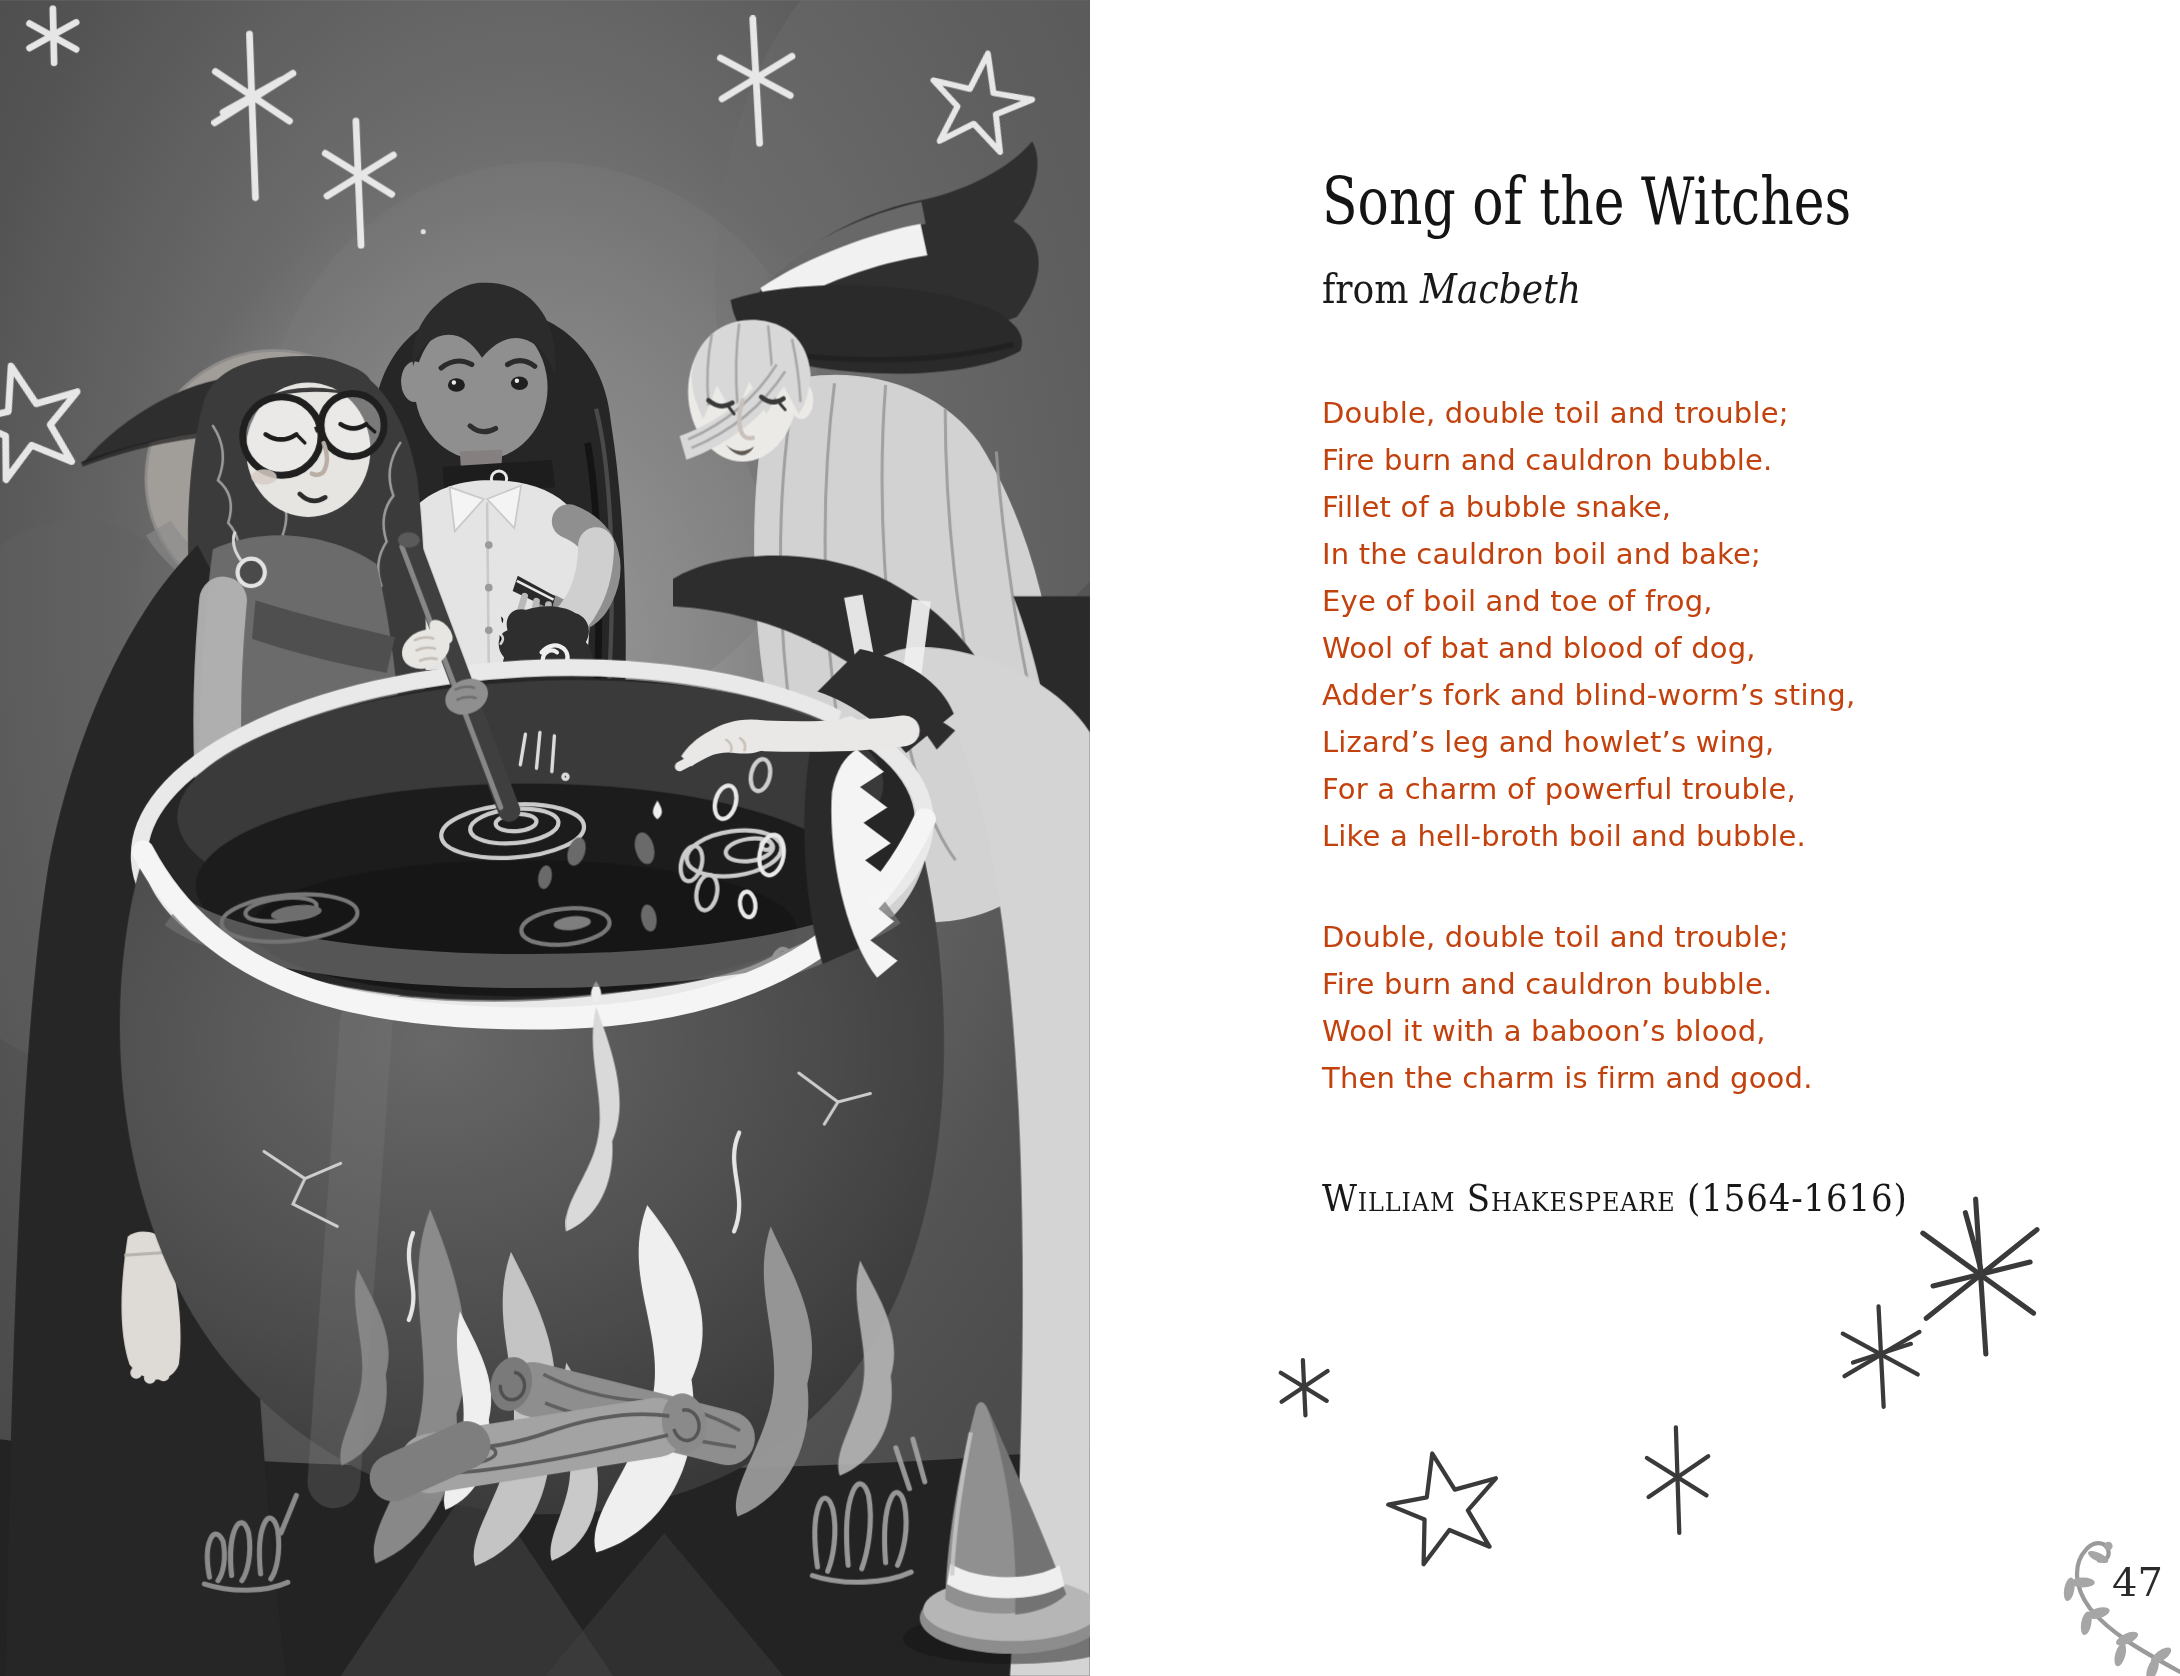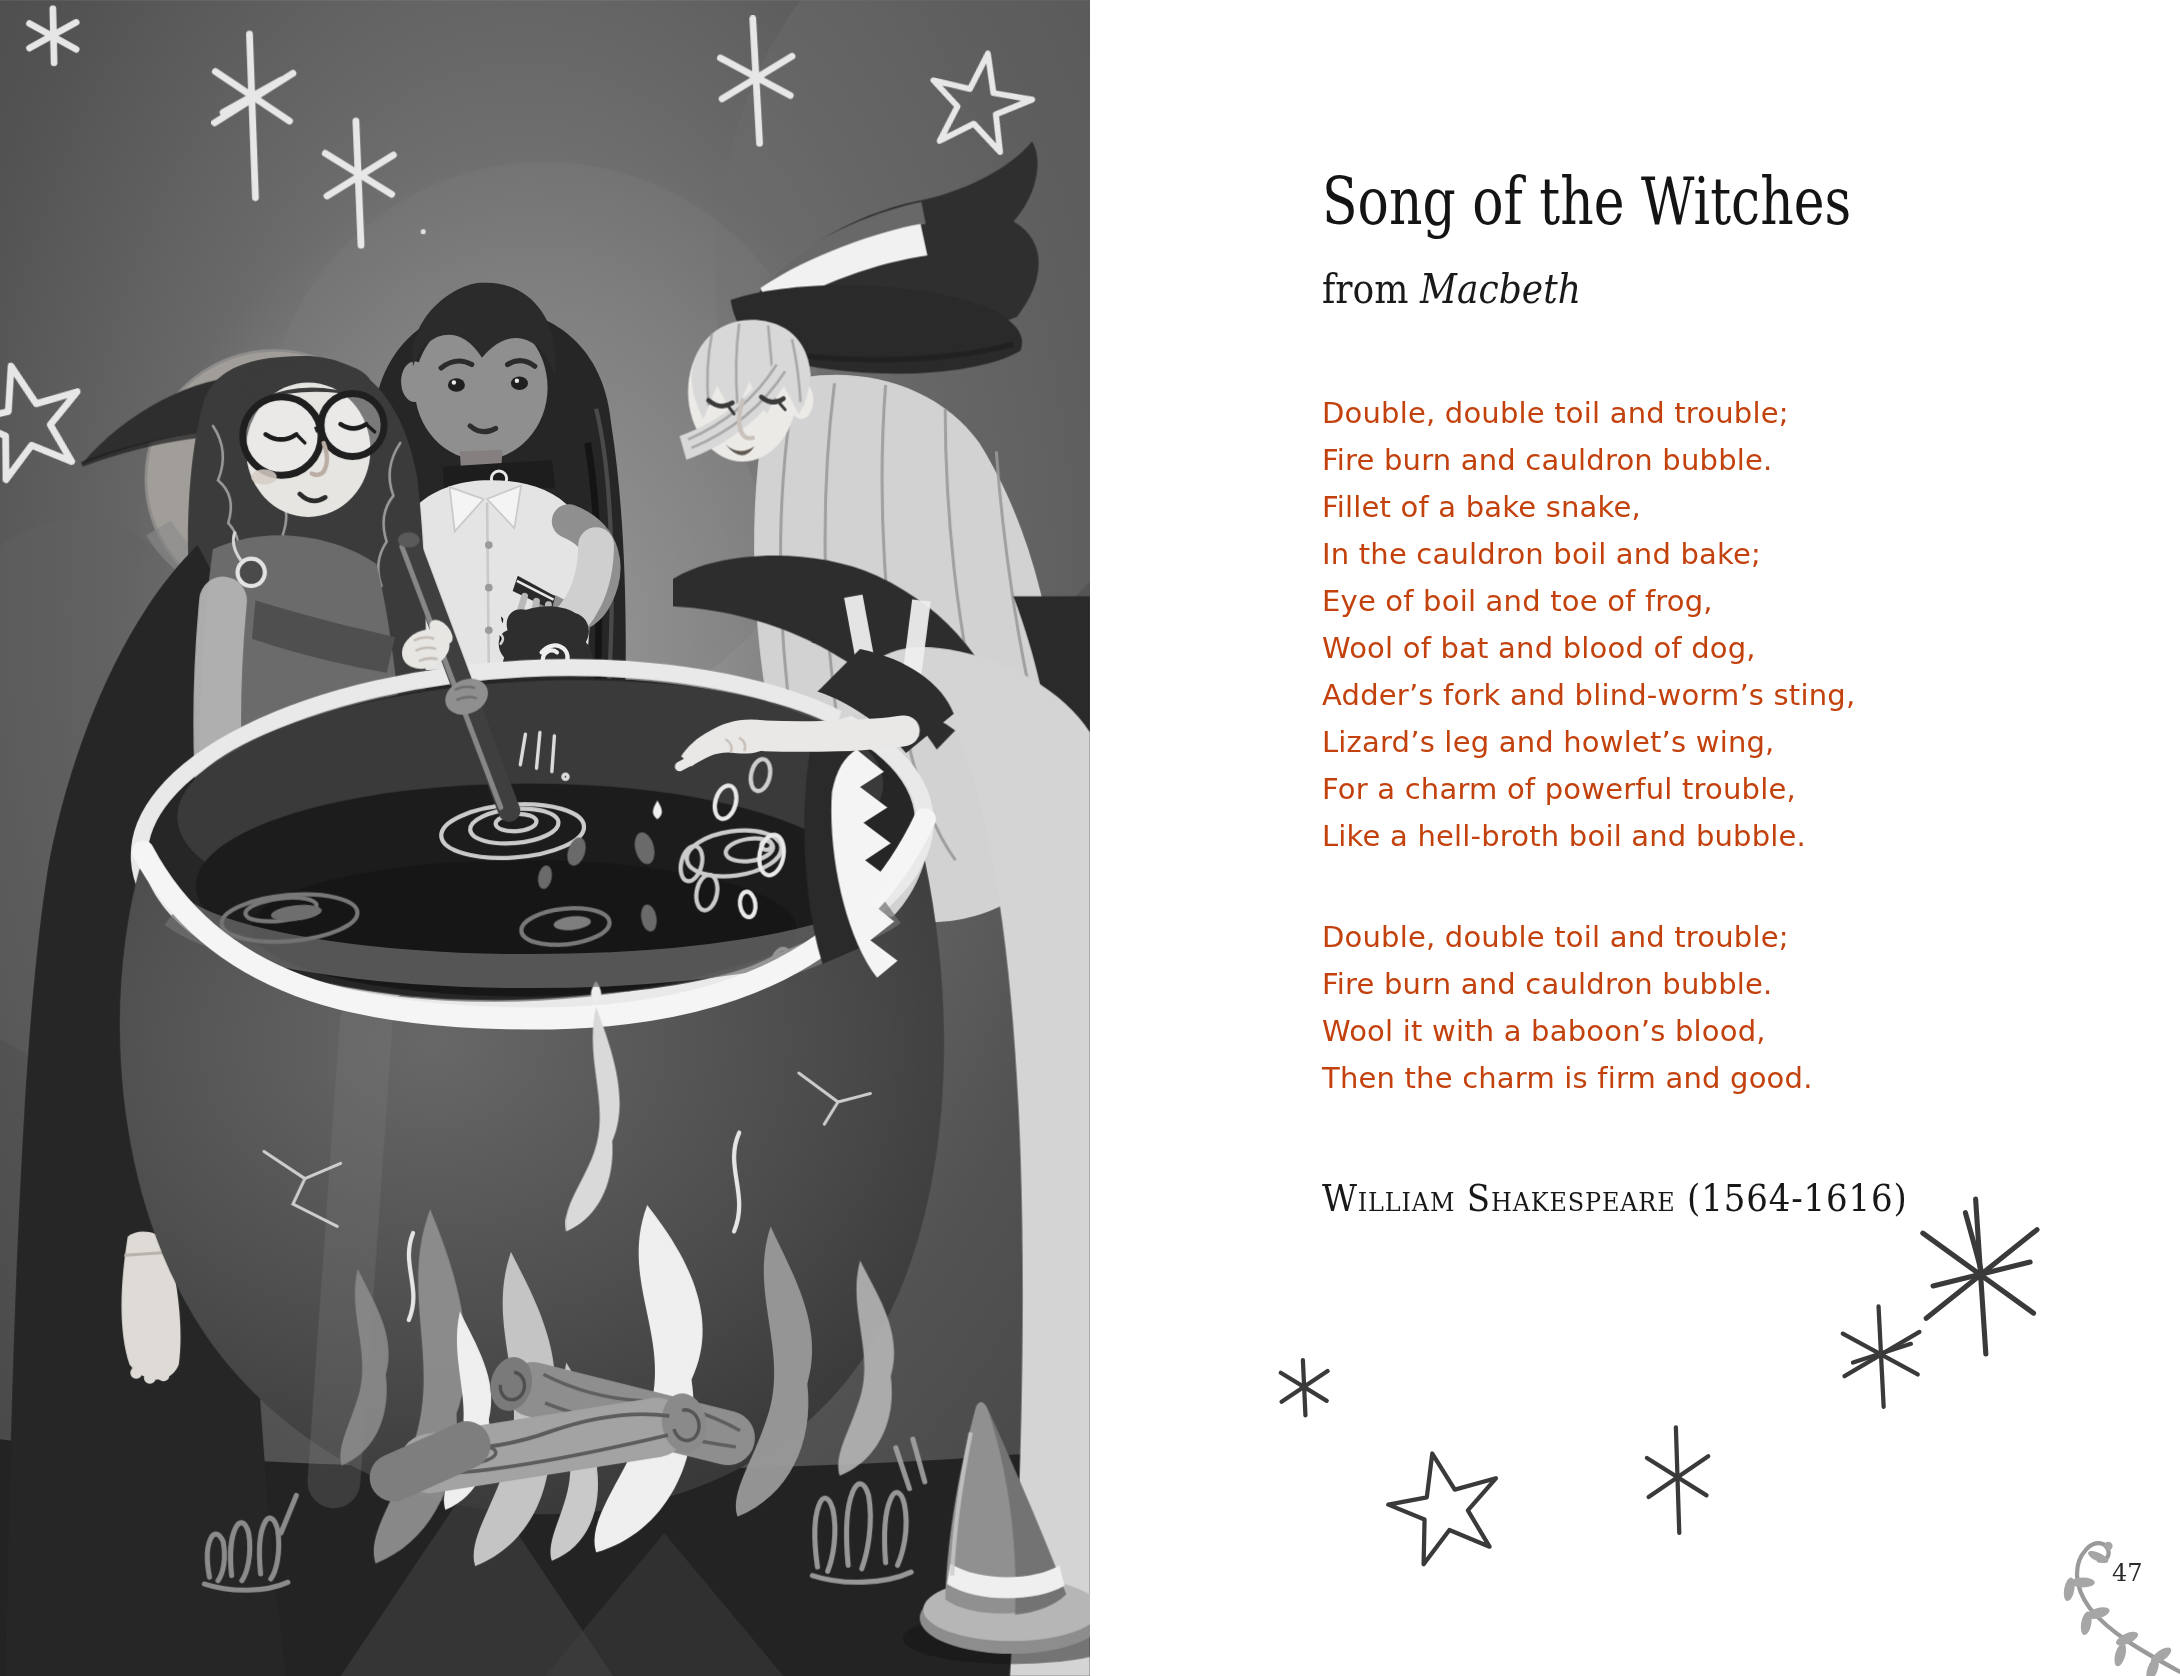--- a/index.html
+++ b/index.html
@@ -45,21 +45,21 @@
     font-variant: small-caps;
     font-size: 37px; letter-spacing: 0.9px; color: #181818;
     white-space: nowrap;
     transform: scaleX(0.92); transform-origin: left top;
   }
   .deco-stars { position: absolute; left: 0; top: 0; pointer-events: none; }
   .corner-vine { position: absolute; right: 0; bottom: 0; }
   .page-number {
     position: absolute; left: 1022px; top: 1559px;
     font-family: "DejaVu Serif", serif;
-    font-size: 24px; color: #2a2a2a;
+    font-size: 40px; color: #2a2a2a;
   }
 </style>
 </head>
 <body>
 
 <div class="spread">
 
   <div class="left-page">
     <svg width="1090" height="1676" viewBox="0 0 1280 1968" xmlns="http://www.w3.org/2000/svg">
       <defs>
@@ -444,21 +444,21 @@
     <div class="content">
       <h1 class="title">Song of the Witches</h1>
       <div class="subtitle">
         <span>from</span>
         <span class="work">Macbeth</span>
       </div>
       <div class="poem">
           <div class="stanza">
             <p class="line">Double, double toil and trouble;</p>
             <p class="line">Fire burn and cauldron bubble.</p>
-            <p class="line">Fillet of a bake snake,</p>
+            <p class="line">Fillet of a bubble snake,</p>
             <p class="line">In the cauldron boil and bake;</p>
             <p class="line">Eye of boil and toe of frog,</p>
             <p class="line">Wool of bat and blood of dog,</p>
             <p class="line">Adder’s fork and blind-worm’s sting,</p>
             <p class="line">Lizard’s leg and howlet’s wing,</p>
             <p class="line">For a charm of powerful trouble,</p>
             <p class="line">Like a hell-broth boil and bubble.</p>
           </div>
           <div class="stanza">
             <p class="line">Double, double toil and trouble;</p>

